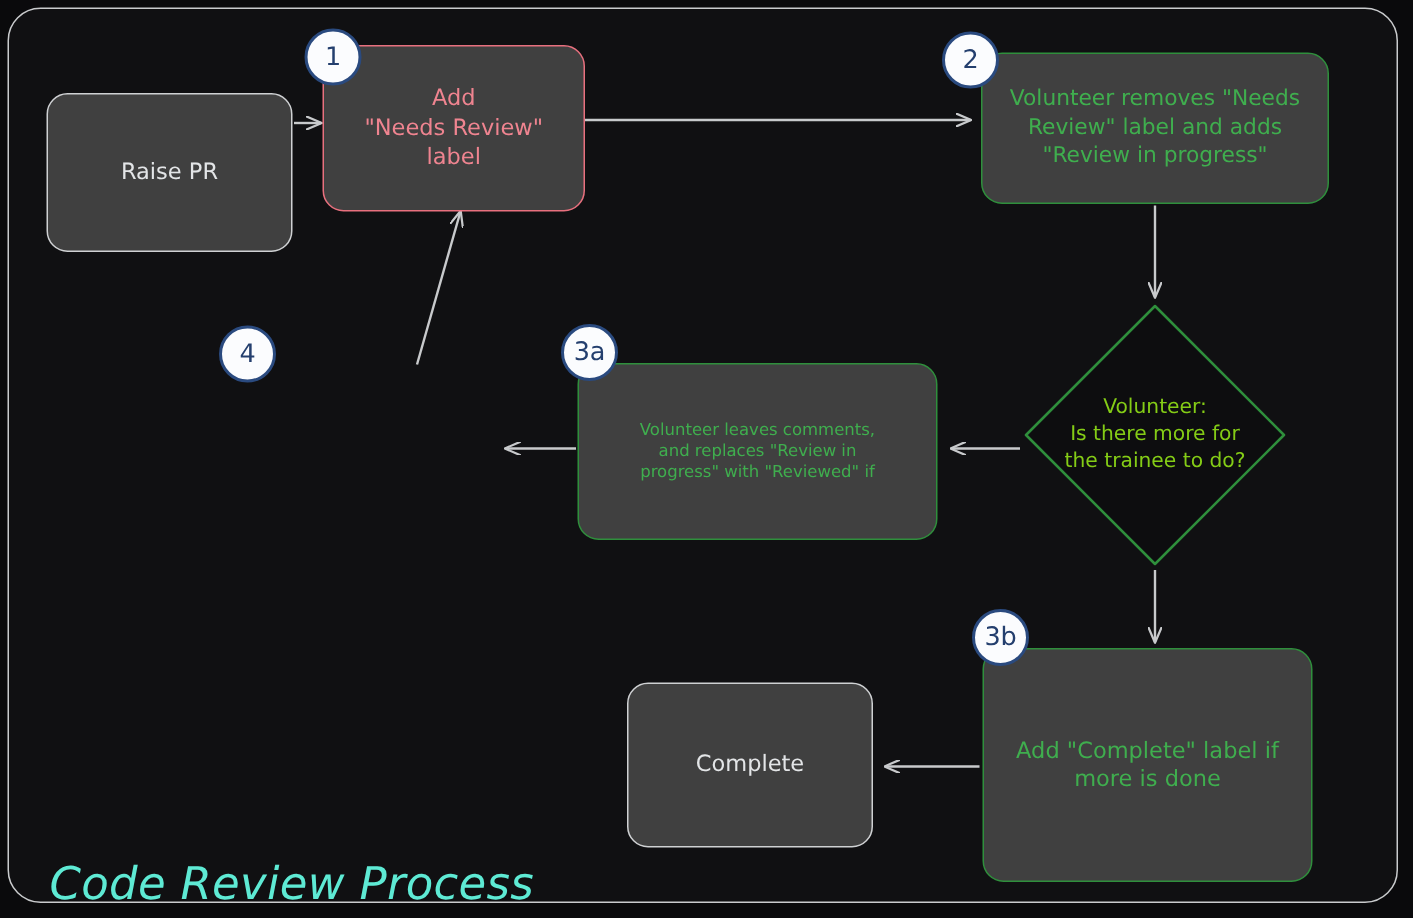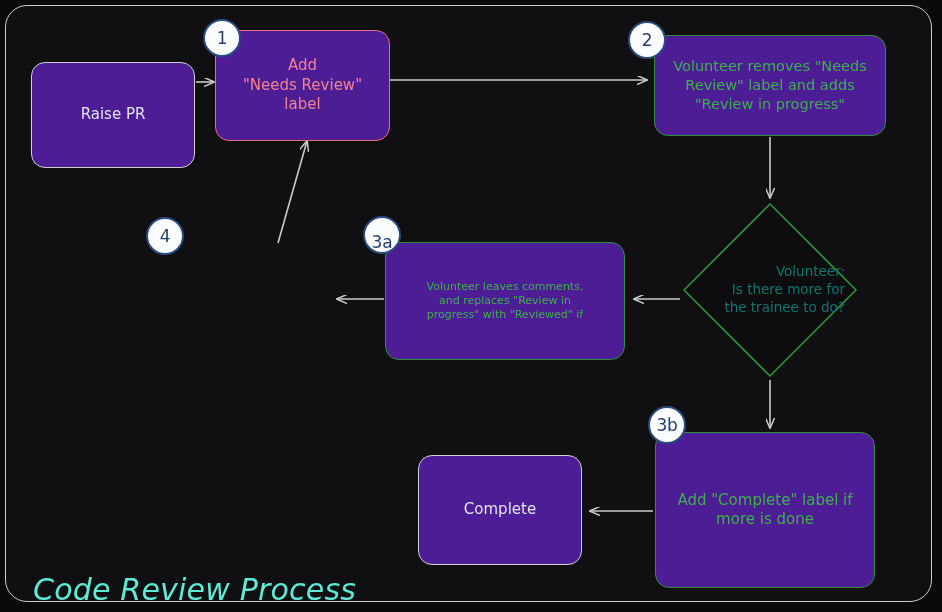--- a/index.html
+++ b/index.html
@@ -35,21 +35,21 @@
     top: 0;
     width: 942px;
     height: 612px;
     pointer-events: none;
   }
   
   .node {
     position: absolute;
     box-sizing: border-box;
     border-radius: 14px;
-    background: #4c1d95;
+    background: #404040;
     display: flex;
     align-items: center;
     justify-content: center;
     text-align: center;
     line-height: 1.30;
   }
   .node .txt { display: block; width: 100%; padding: 0 8px; }
 
   .node.neutral {
     border: 1.7px solid #cfd1d3;
@@ -67,22 +67,22 @@
   
   .diamond {
     position: absolute;
     display: flex;
     align-items: center;
     justify-content: center;
   }
   .diamond .dtext {
     position: relative;
     z-index: 2;
-    text-align: right;
-    color: #0f766e;
+    text-align: center;
+    color: #84cc16;
     line-height: 1.32;
     width: 150px;
   }
   .diamond .dshape {
     position: absolute;
     left: 0; top: 0;
     width: 100%; height: 100%;
     z-index: 1;
   }
 
@@ -183,21 +183,21 @@
     </div>
   </div>
 
   <div class="node green" style="left:385px; top:242px; width:240px; height:118px; font-size:11px;">
     <span class="txt">
       <span>Volunteer leaves comments,</span><br>
       <span>and replaces "Review in</span><br>
       <span>progress" with "Reviewed" if</span><br>
     </span>
   </div>
-  <div class="badge" style="left:363px; top:216px;align-items:flex-end;">
+  <div class="badge" style="left:374px; top:216px;">
     <span>3a</span>
   </div>
 
   <div class="badge" style="left:146px; top:217px;">
     <span>4</span>
   </div>
 
   <div class="node green" style="left:655px; top:432px; width:220px; height:156px; font-size:15px;">
     <span class="txt">
       <span>Add "Complete" label if</span><br>

